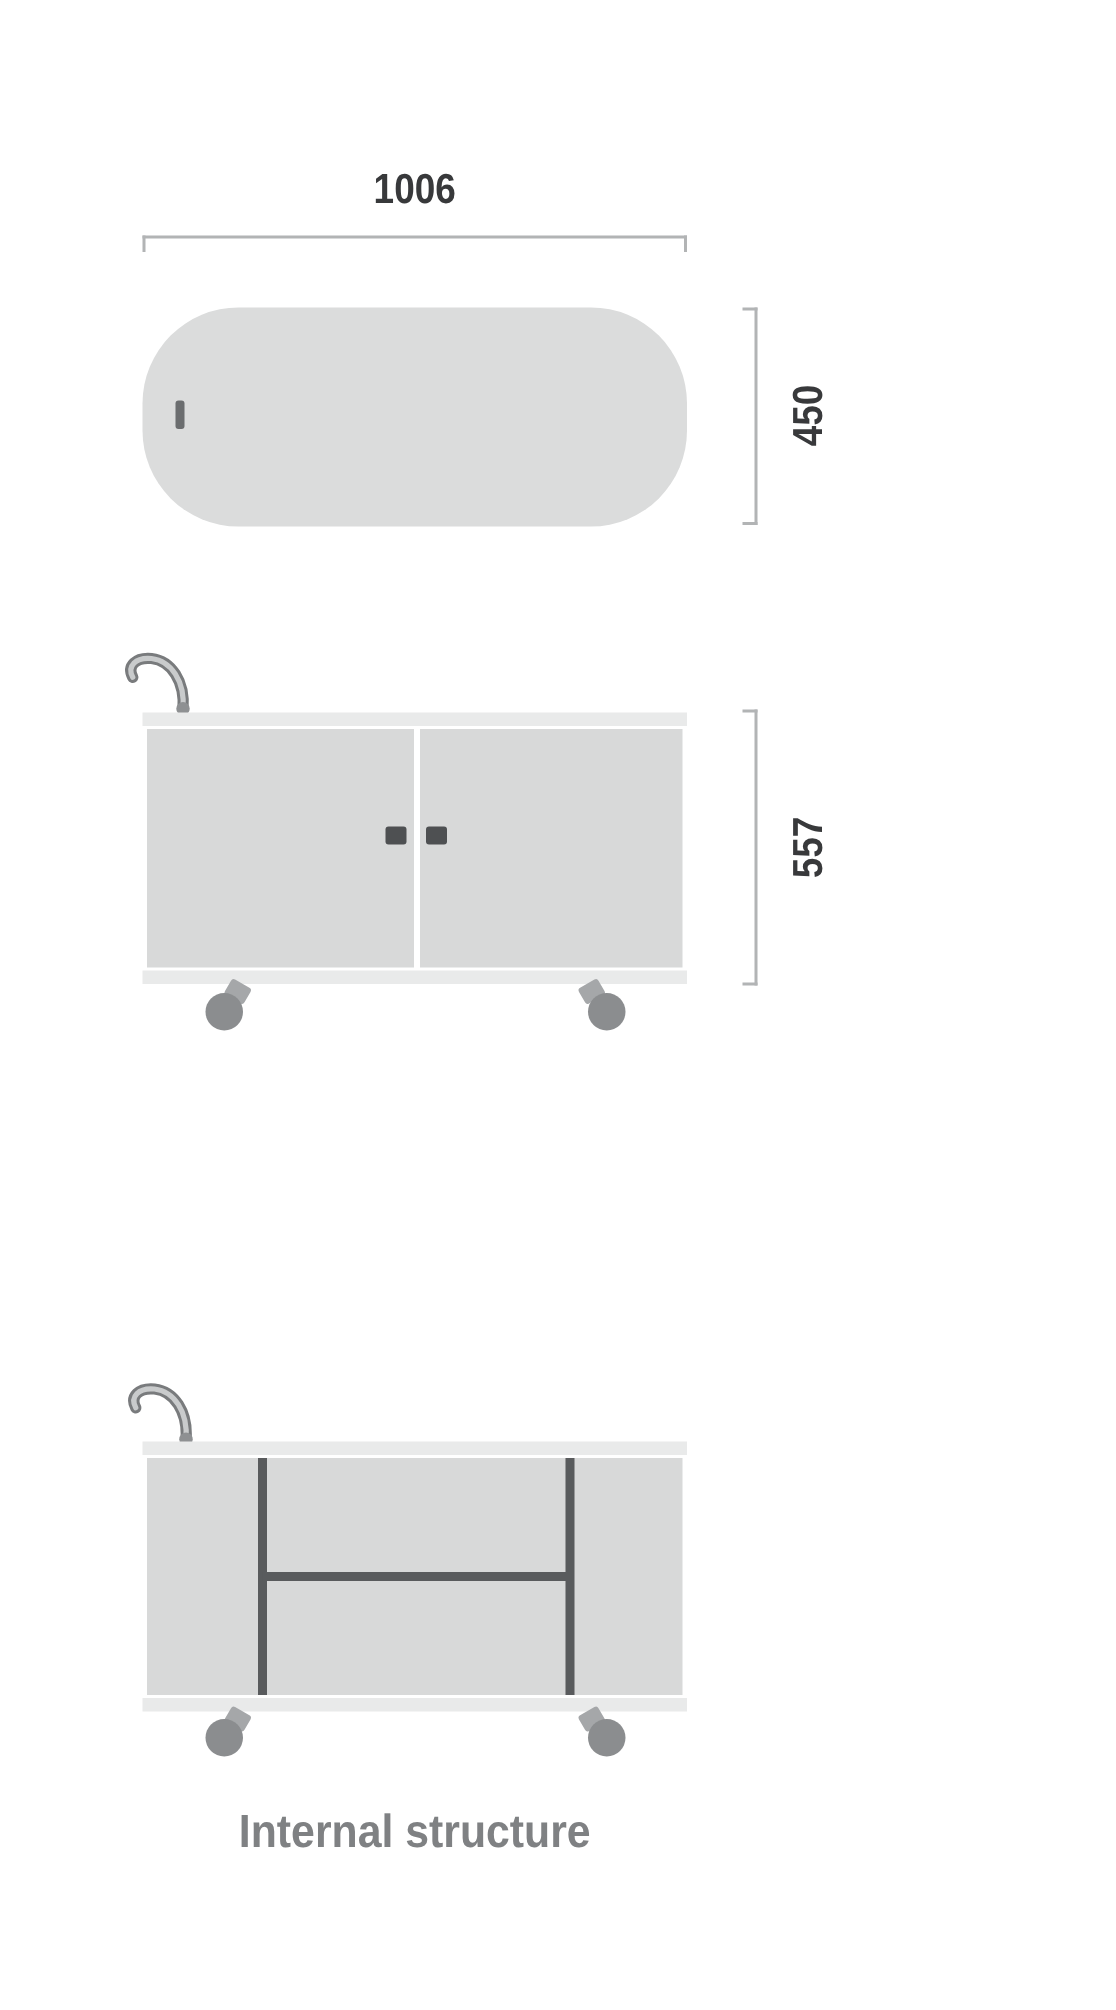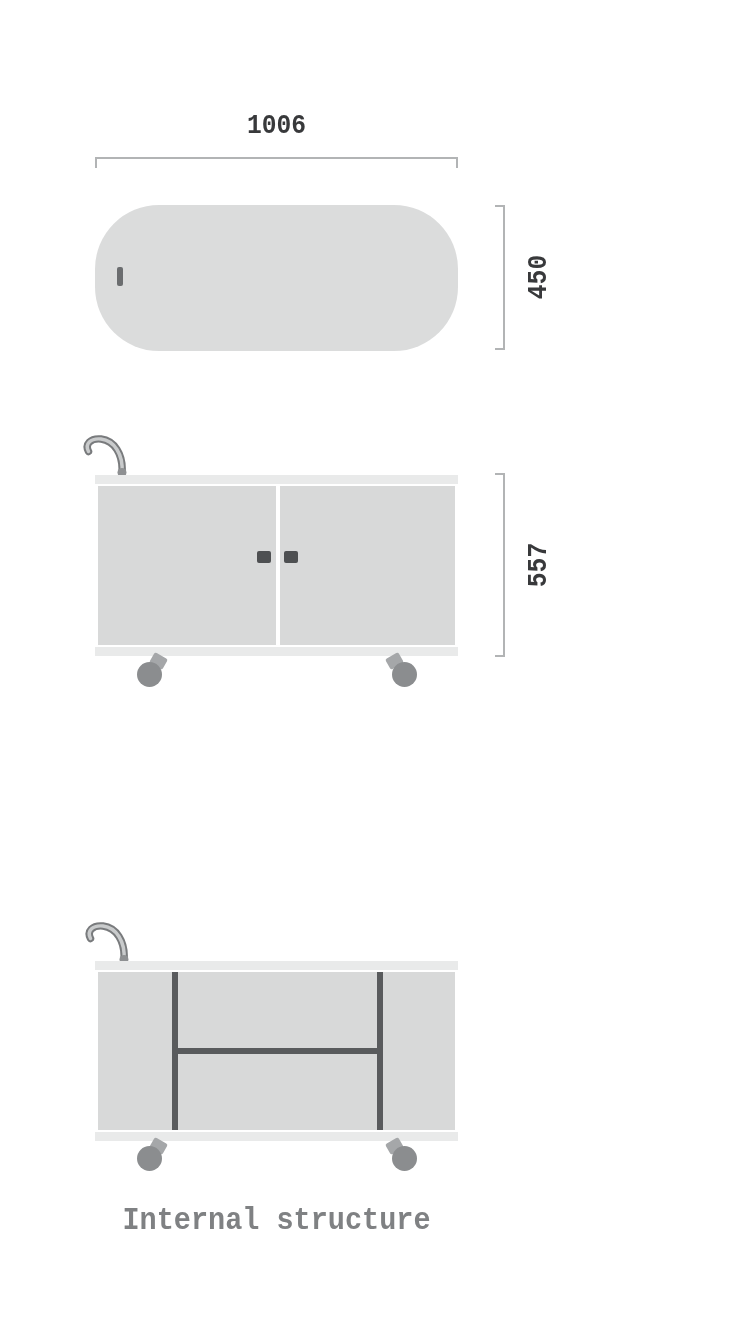--- a/index.html
+++ b/index.html
@@ -6,21 +6,21 @@
     margin: 0;
     padding: 0;
     background: #ffffff;
   }
   .canvas {
     position: relative;
     width: 744px;
     height: 1340px;
     background: #ffffff;
     overflow: hidden;
-    font-family: Liberation Mono, monospace;
+    font-family: Liberation Sans, sans-serif;
   }
   .abs { position: absolute; }
 
   
   .dim-label {
     position: absolute;
     font-weight: bold;
     font-size: 28px;
     color: #38393b;
     text-align: center;

